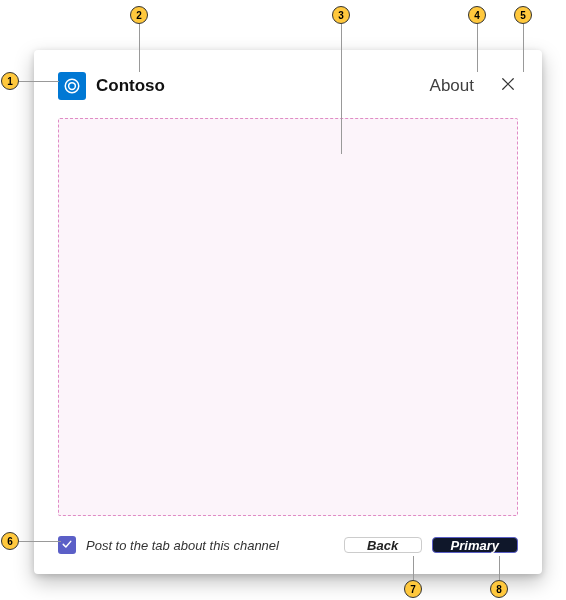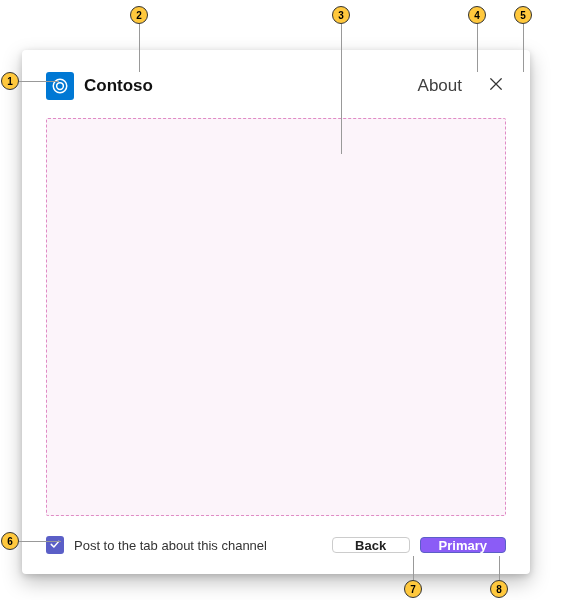--- a/index.html
+++ b/index.html
@@ -32,21 +32,21 @@
   }
   .callout-line {
     position: absolute;
     background: #999;
     z-index: 5;
   }
 
   
   .dialog {
     position: absolute;
-    left: 22px;
+    left: 34px;
     top: 50px;
     width: 508px;
     height: 524px;
     background: #fff;
     border-radius: 4px;
     box-shadow: 0 8px 20px rgba(0,0,0,0.25), 0 2px 6px rgba(0,0,0,0.15);
     display: flex;
     flex-direction: column;
     padding: 22px 24px 20px 24px;
   }
@@ -100,20 +100,21 @@
     background: #fcf4fa;
     border-radius: 2px;
   }
 
   
   .dlg-footer {
     display: flex;
     align-items: center;
     margin-top: 20px;
     gap: 10px;
+    font-style: italic;
   }
   .checkbox-wrap {
     display: flex;
     align-items: center;
     gap: 10px;
     flex: 1;
   }
   .checkbox {
     width: 18px;
     height: 18px;
@@ -140,21 +141,21 @@
     justify-content: center;
     cursor: pointer;
     min-width: 78px;
   }
   .btn-secondary {
     background: #fff;
     border: 1px solid #ccc;
     color: #222;
   }
   .btn-primary {
-    background: #8b5cf6;
+    background: #0f172a;
     border: 1px solid #5b5fc7;
     color: #fff;
   }
 </style>
 </head>
 <body>
 
 <div class="callout" style="left:1px; top:72px;">1</div>
 <div class="callout-line" style="left:19px; top:81px; width:40px; height:1px;"></div>
 

